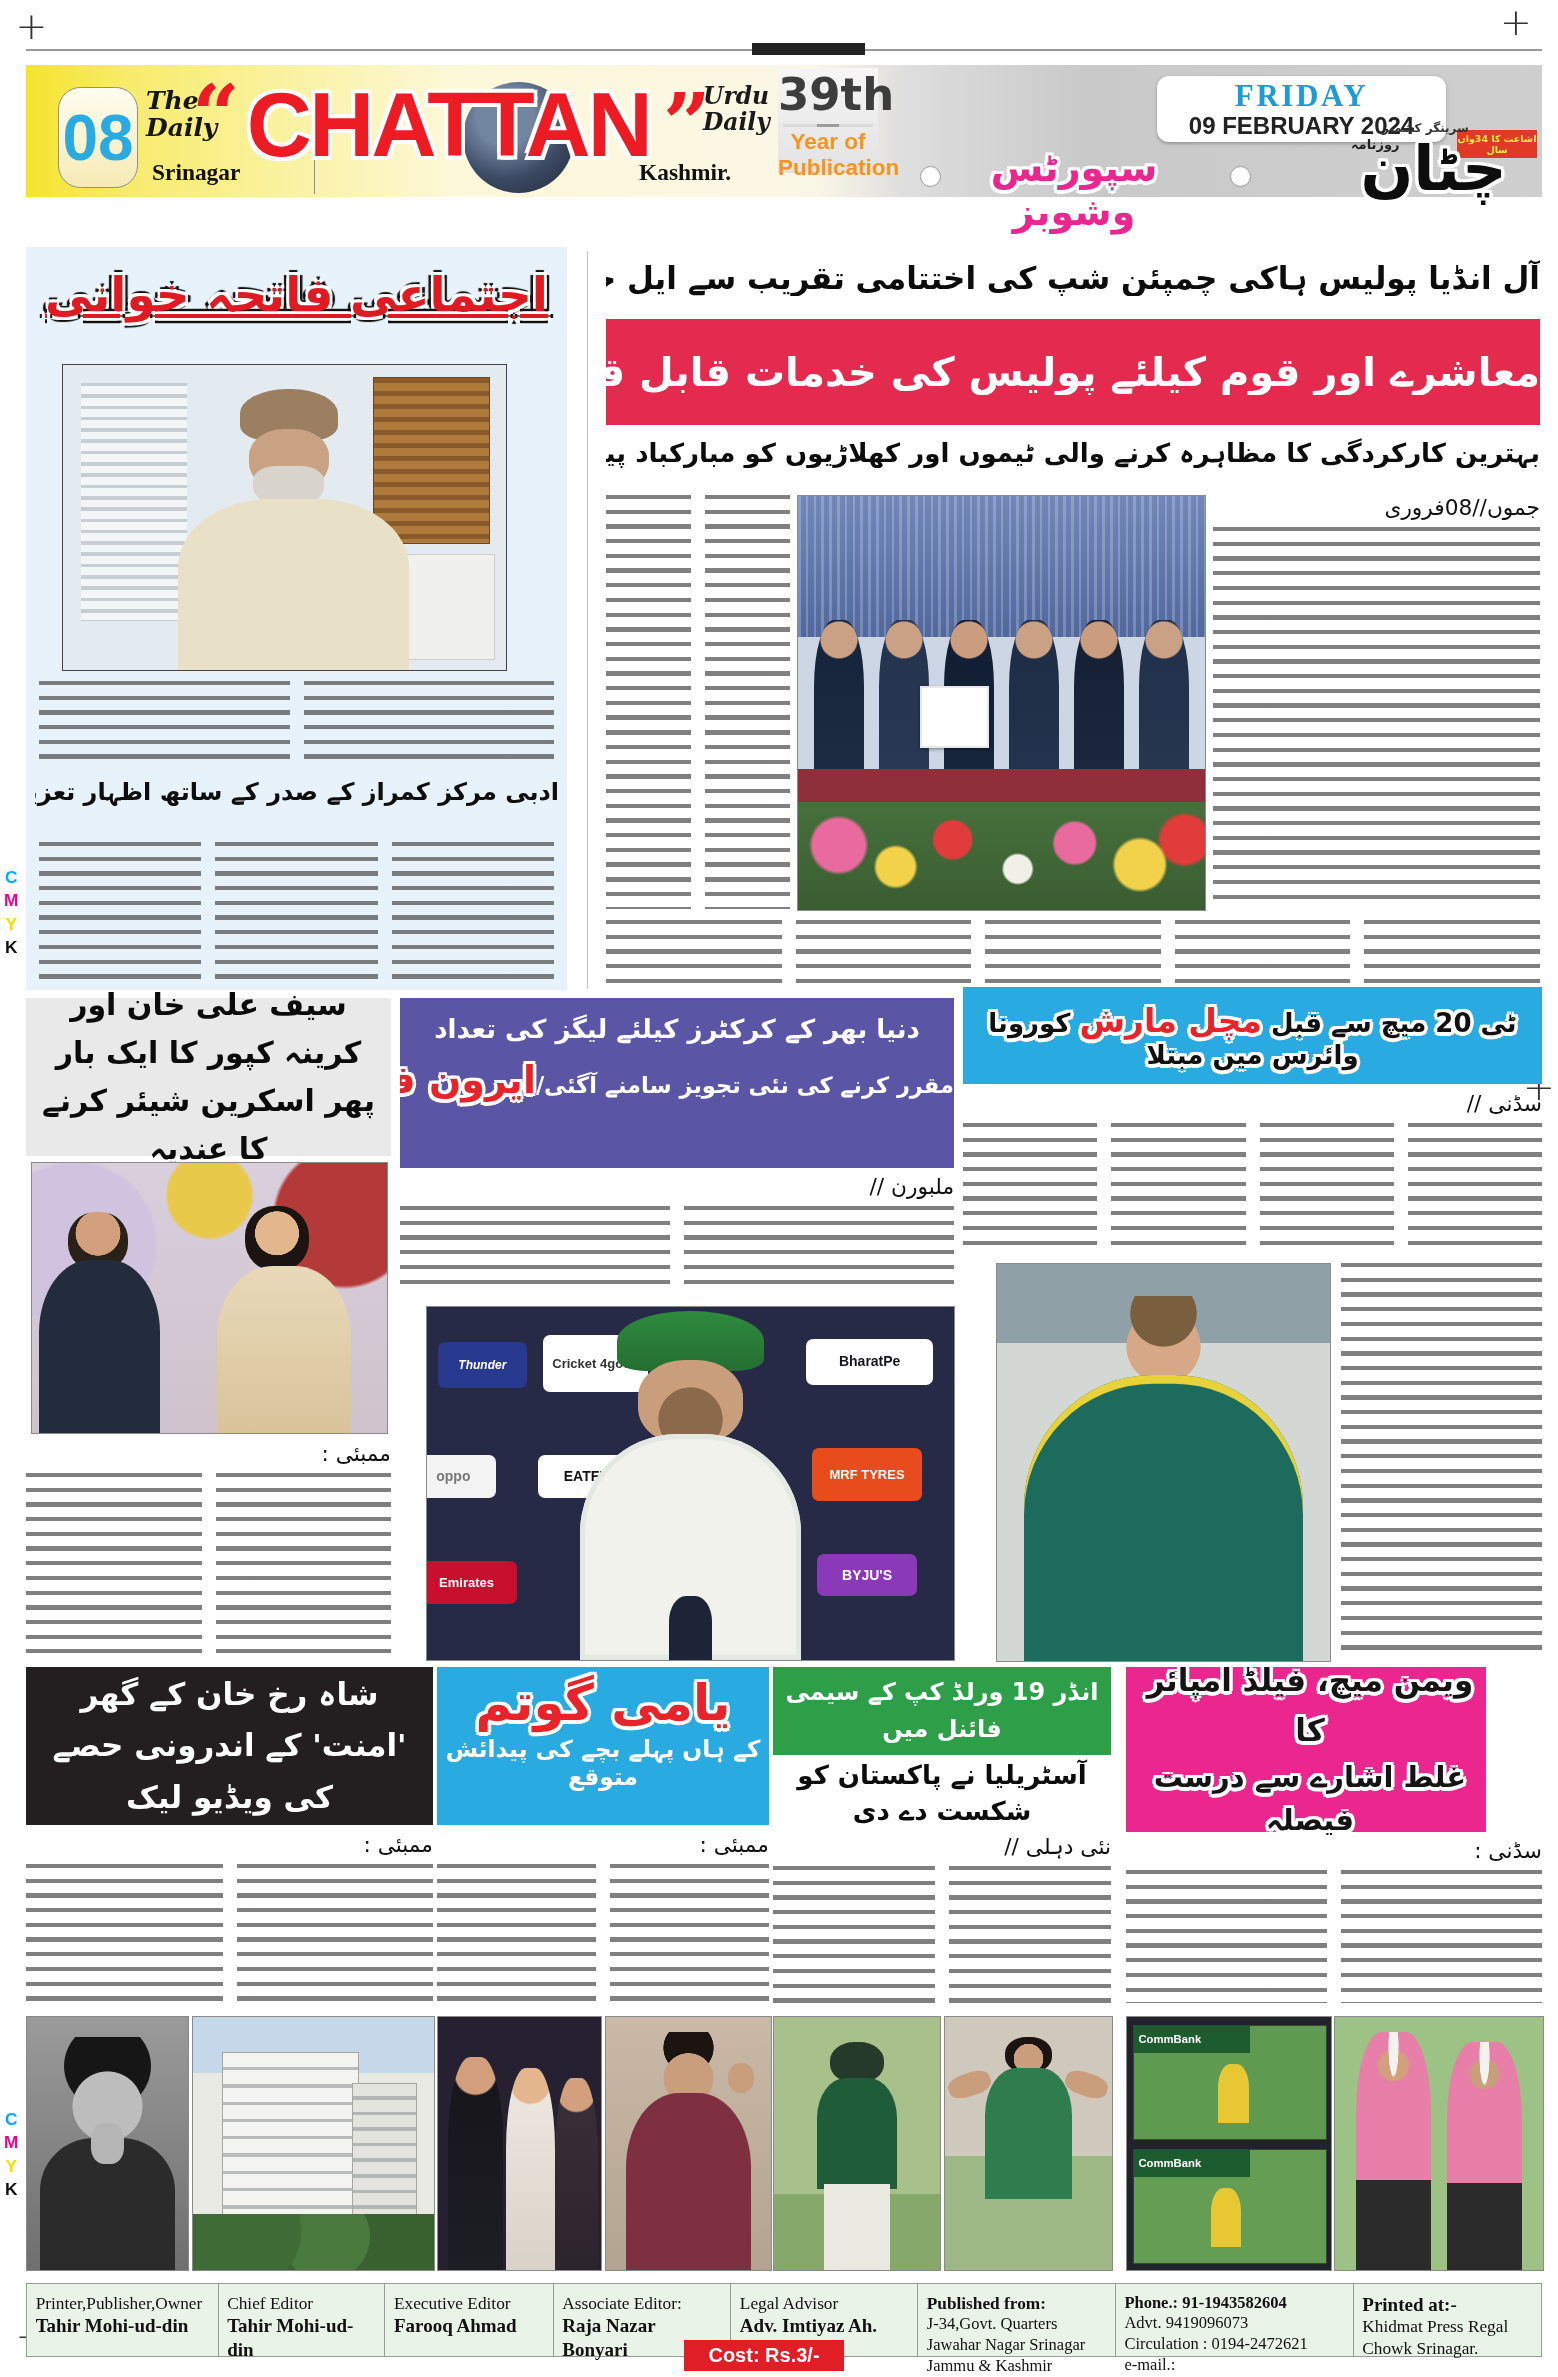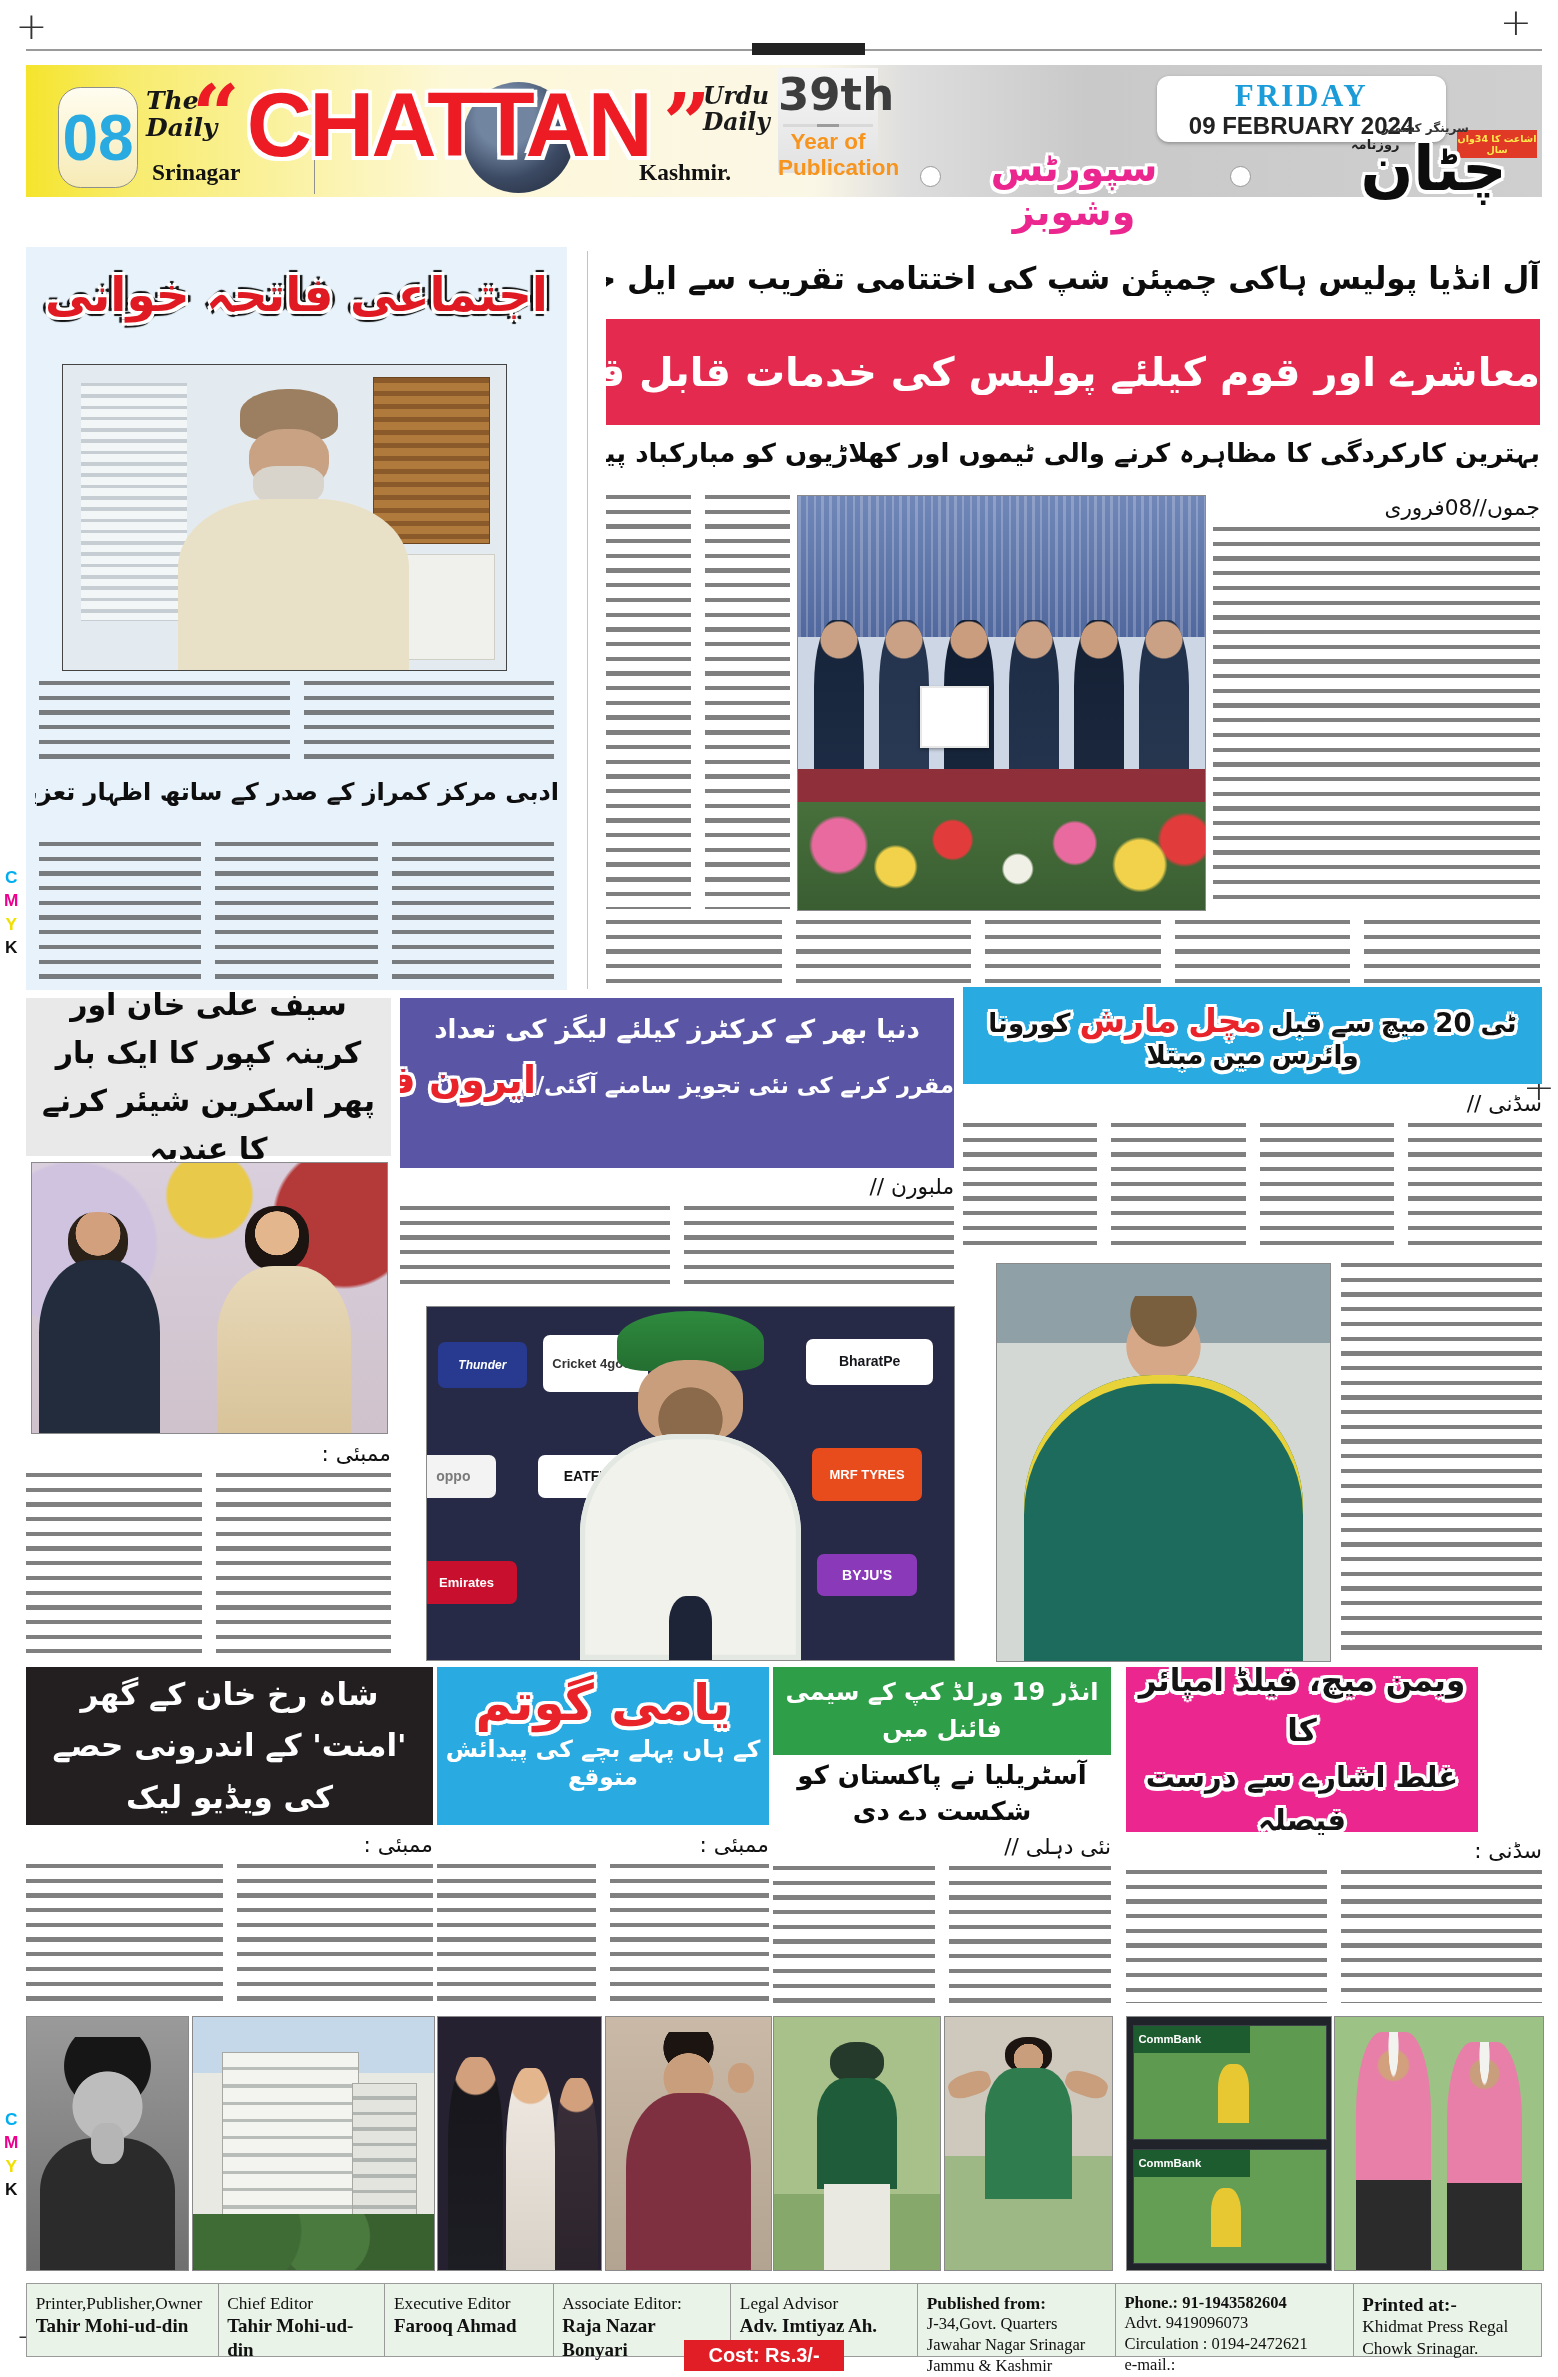--- a/index.html
+++ b/index.html
@@ -100,21 +100,21 @@
   <div class="abs rtl" style="left:1382px;top:121px;font:700 12px 'DejaVu Sans',sans-serif;color:#333;">سرینگر کشمیر</div>
   <div class="abs rtl whalo" style="left:1334px;top:132px;width:199px;text-align:center;font:900 62px 'DejaVu Sans',sans-serif;color:#0d0d0d;">چٹان</div>
 
   <div class="abs rtl whalo" style="left:944px;top:146px;width:260px;text-align:center;font:800 38px 'DejaVu Sans',sans-serif;color:#ec268f;">سپورٹس وشوبز</div>
   <div class="abs" style="left:920px;top:166px;width:19px;height:19px;border-radius:50%;background:#fff;border:0.9px solid #9a9a9a;"></div>
   <div class="abs" style="left:1230px;top:166px;width:19px;height:19px;border-radius:50%;background:#fff;border:0.9px solid #9a9a9a;"></div>
 
 
   <div class="abs" style="left:26px;top:247px;width:541px;height:743px;background:#e7f2fa;"></div>
   <div class="abs rtl" style="left:39px;top:267px;width:515px;text-align:center;font:900 47px 'DejaVu Sans',sans-serif;color:#e01a22;
-              text-shadow:-2.6px -2.6px 0 #fff,2.6px -2.6px 0 #fff,-2.6px 2.6px 0 #fff,2.6px 2.6px 0 #fff,-5.2px 0 0.9px #111,5.2px 0 0.9px #111,0 -5.2px 0.9px #111,0 5.2px 0.9px #111;">اجتماعی فاتحہ خوانی</div>
+              text-shadow:-2.6px -2.6px 0 #fff,2.6px -2.6px 0 #fff,-2.6px 2.6px 0 #fff,2.6px 2.6px 0 #fff,-5.2px 0 0.9px #111,5.2px 0 0.9px #111,0 -5.2px 0.9px #111,0 5.2px 0.9px #111;text-decoration:underline;">اجتماعی فاتحہ خوانی</div>
 
   <div class="ph" style="left:62px;top:364px;width:443px;height:305px;border:1.7px solid #444;background:#e4ebf0;">
     <div class="abs" style="left:4%;top:6%;width:24%;height:78%;background:repeating-linear-gradient(180deg,#c6ced4 0 3.5px,#f3f6f7 3.5px 11.3px);"></div>
     <div class="abs" style="left:70%;top:4%;width:26%;height:54%;background:repeating-linear-gradient(180deg,#8a5a2b 0 5.2px,#b07a3d 5.2px 13px);border:1.7px solid #6b4520;"></div>
     <div class="abs" style="left:72%;top:62%;width:25%;height:34%;background:#f0f0ec;border:0.9px solid #cfcfc8;"></div>
     <div class="abs" style="left:40%;top:8%;width:22%;height:17%;background:#9b7f60;border-radius:48% 48% 30% 30%;"></div>
     <div class="abs" style="left:42%;top:21%;width:18%;height:20%;background:#c9a183;border-radius:44%;"></div>
     <div class="abs" style="left:43%;top:33%;width:16%;height:14%;background:#d9d4cb;border-radius:40% 40% 60% 60%;"></div>
     <div class="abs" style="left:26%;top:44%;width:52%;height:56%;background:#e9e0c8;border-radius:40% 40% 0 0;"></div>
   </div>
@@ -300,21 +300,21 @@
     <div class="abs" style="left:26%;top:24%;width:48%;height:44%;background:#1e5c3a;border-radius:36% 36% 0 0;"></div>
     <div class="abs" style="left:30%;top:66%;width:40%;height:34%;background:#e9e9e2;"></div>
   </div>
   <div class="ph" style="left:944px;top:2016px;width:167px;height:253px;background:linear-gradient(#cfc8bd 0 55%,#9db884 55% 100%);">
     <div class="abs" style="left:36%;top:8%;width:28%;height:14%;background:radial-gradient(circle at 50% 60%,#c99e7c 0 46%,#1c1410 47%);border-radius:46%;"></div>
     <div class="abs" style="left:24%;top:20%;width:52%;height:52%;background:#2f7d4f;border-radius:36% 36% 0 0;"></div>
     <div class="abs" style="left:2%;top:22%;width:26%;height:9%;background:#c99e7c;border-radius:40%;transform:rotate(-18deg);"></div>
     <div class="abs" style="left:72%;top:22%;width:26%;height:9%;background:#c99e7c;border-radius:40%;transform:rotate(18deg);"></div>
   </div>
 
-  <div class="abs ctr" style="left:1126px;top:1667px;width:352px;height:165px;background:#ec268f;flex-direction:column;">
+  <div class="abs ctr" style="left:1126px;top:1667px;width:352px;height:165px;background:#ec268f;flex-direction:column;padding-left:8px;">
     <div class="rtl whalo" style="font:900 31px 'DejaVu Sans',sans-serif;color:#141414;line-height:1.6;">ویمن میچ، فیلڈ امپائر کا</div>
     <div class="rtl whalo" style="font:900 29px 'DejaVu Sans',sans-serif;color:#141414;line-height:1.5;">غلط اشارے سے درست فیصلہ</div>
   </div>
   <div class="abs" style="left:1126px;top:1838px;width:416px;height:171px;">
     <div class="by">سڈنی :</div>
     <div class="cols" style="height:133px;">
         <div class="txt"></div>
         <div class="txt"></div>
       </div>
   </div>

